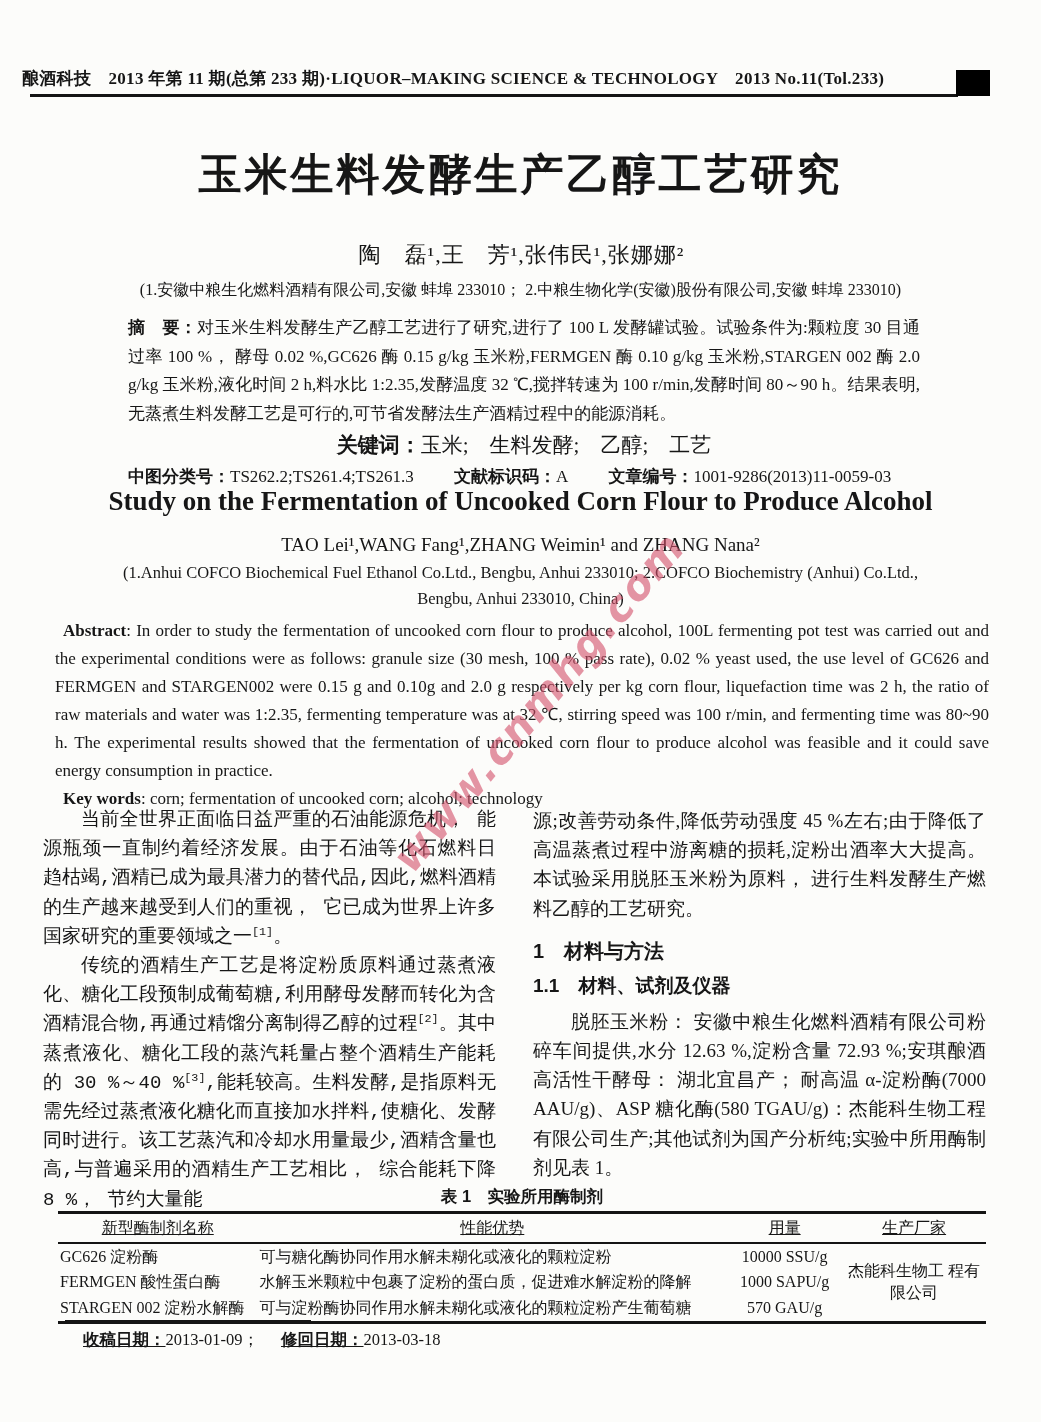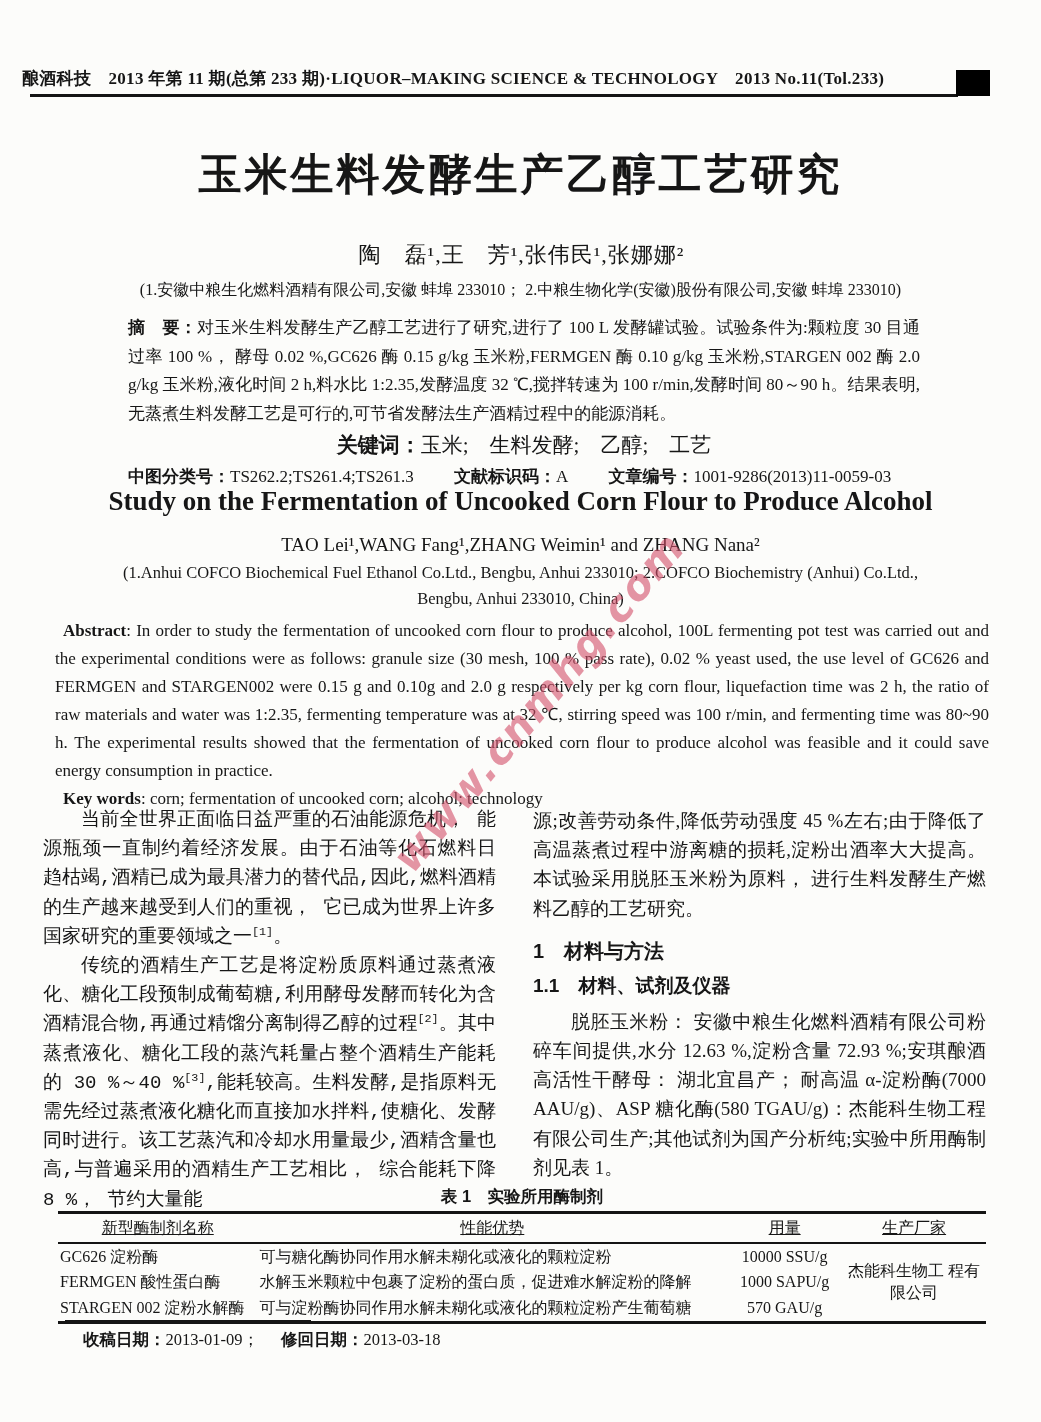--- a/index.html
+++ b/index.html
@@ -48,21 +48,21 @@
   table.enzyme th { font-weight:400; border-bottom:2px solid #141414; padding:3px 2px; line-height:22px;text-decoration:underline; }
   table.enzyme td { padding:1.5px 2px; line-height:22.5px; }
   td.c-name { width:21.5%; padding-left:20px; text-align:left; }
   td.c-adv { width:50.6%; padding-left:14px; text-align:left; }
   td.c-dose { width:12.4%; text-align:center; }
   td.c-mfr { width:15.5%; text-align:center; }
   
   .footer-block { position:absolute; left:58px; top:1320px; width:920px; font-size:16.5px; }
   .footnote-rule { width:246px; height:2px; background:#141414; margin-left:7px; }
   .footer-line { margin-top:7px; margin-left:25px; }
-  .footer-line .label { font-weight:700; }
+  .footer-line .label { font-weight:700;text-decoration:underline; }
   .footer-line .sep-gap { display:inline-block; width:22px; }
   
   .watermark {
     position:absolute; left:330px; top:688px; width:400px; text-align:center;
     transform:rotate(-50deg);
     font-family:"DejaVu Sans", sans-serif; font-style:italic; font-weight:700;
     font-size:42px; letter-spacing:2px; color:#d4506b; opacity:0.6;
     pointer-events:none; z-index:5; white-space:nowrap;
   }
 </style>

